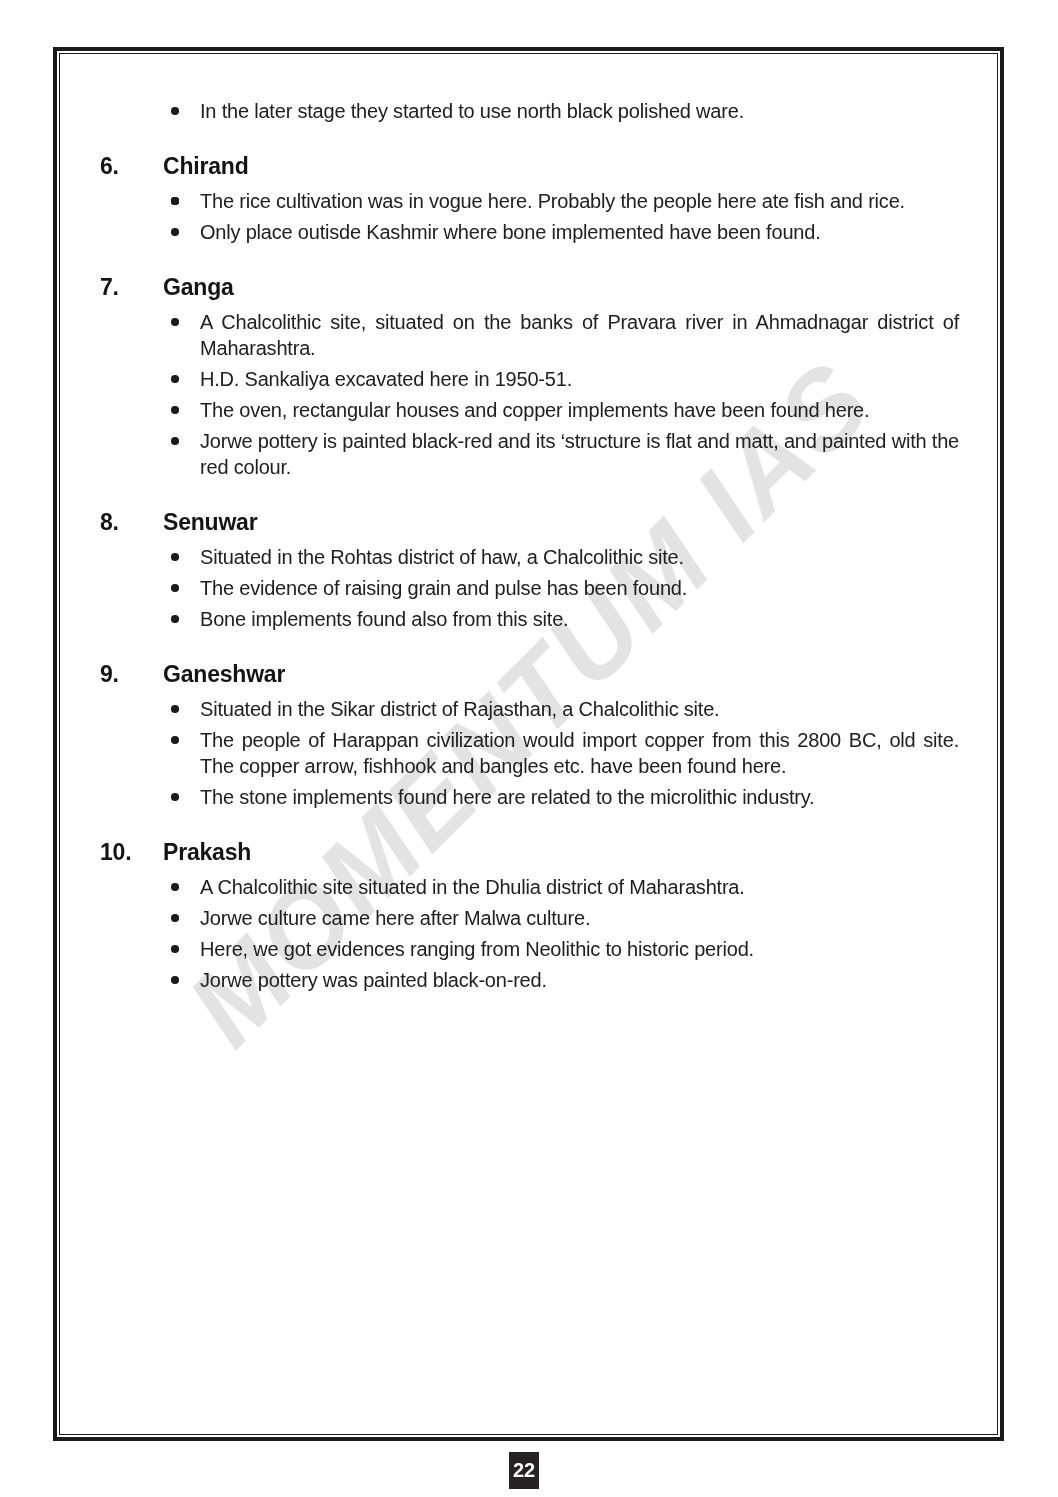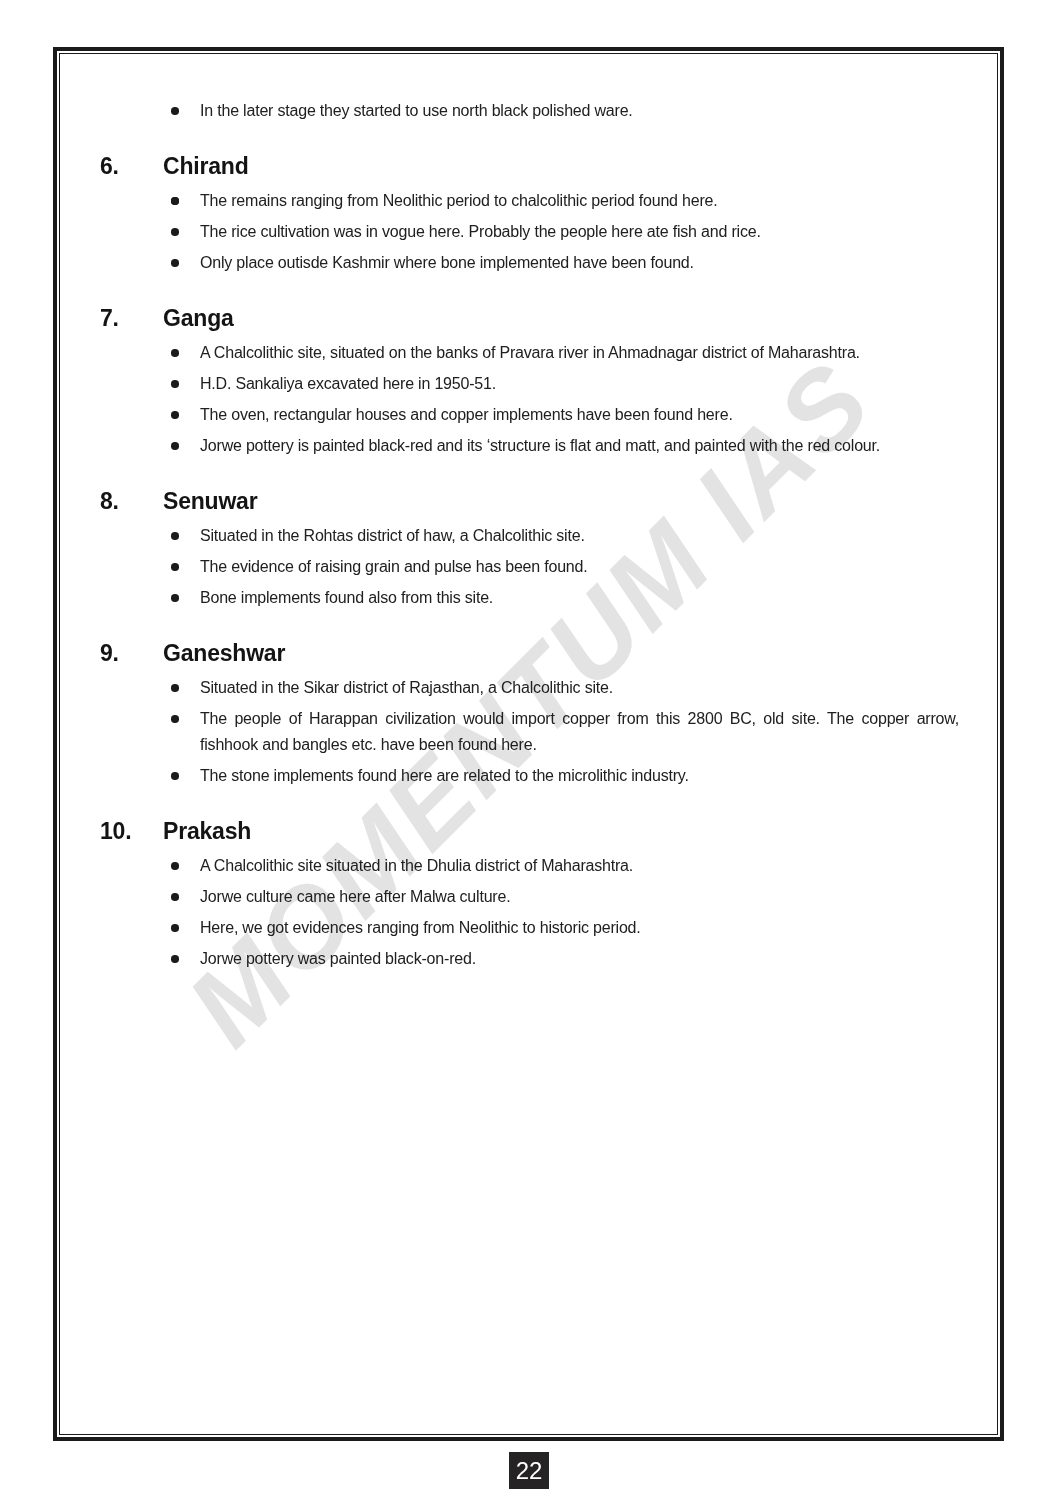--- a/index.html
+++ b/index.html
@@ -38,21 +38,21 @@
   }
   ul.bullets {
     list-style: none;
     margin: 7px 0 0 0;
     padding: 0 0 0 71px;
   }
   ul.bullets.no-head { margin-top: 0; }
   li.b {
     position: relative;
     padding-left: 29px;
-    font-size: 16px; line-height: 26px;
+    font-size: 20px; line-height: 26px;
     margin-bottom: 5px;
     text-align: justify;
   }
   .dot {
     position: absolute; left: 0; top: 9px;
     width: 7.5px; height: 7.5px;
     border-radius: 50%;
     background: #1b1b1b;
   }
   .section { margin-top: 27px; }
@@ -60,24 +60,24 @@
     display: flex;
     font-weight: bold;
     font-size: 23px; line-height: 30px;
     color: #141414;
   }
   .h-num { width: 63px; flex: none; }
   .page-badge {
     position: absolute;
     left: 50%; margin-left: -20px;
     top: 1452px;
-    width: 40px; height: 37px;
+    width: 30px; height: 37px;
     background: #262324;
     color: #ffffff;
-    font-size: 24px; font-weight: normal;
+    font-size: 20px; font-weight: bold;
     display: flex; align-items: center; justify-content: center;
     z-index: 2;
   }
 </style>
 </head>
 <body>
 
 <div class="frame">
   <div class="frame-inner">
     <div class="watermark">MOMENTUM IAS</div>
@@ -95,21 +95,20 @@
         <div class="heading">
           <span class="h-num">6.</span>
           <span>Chirand</span>
         </div>
         <ul class="bullets">
           <li class="b">
             <span class="dot"></span>
           </li>
           <li class="b">
             <span class="dot"></span>
-            <span>The remains ranging from Neolithic period to chalcolithic period found here.</span>
           </li>
           <li class="b">
             <span class="dot"></span>
             <span>The rice cultivation was in vogue here. Probably the people here ate fish and rice.</span>
           </li>
           <li class="b">
             <span class="dot"></span>
             <span>Only place outisde Kashmir where bone implemented have been found.</span>
           </li>
         </ul>

